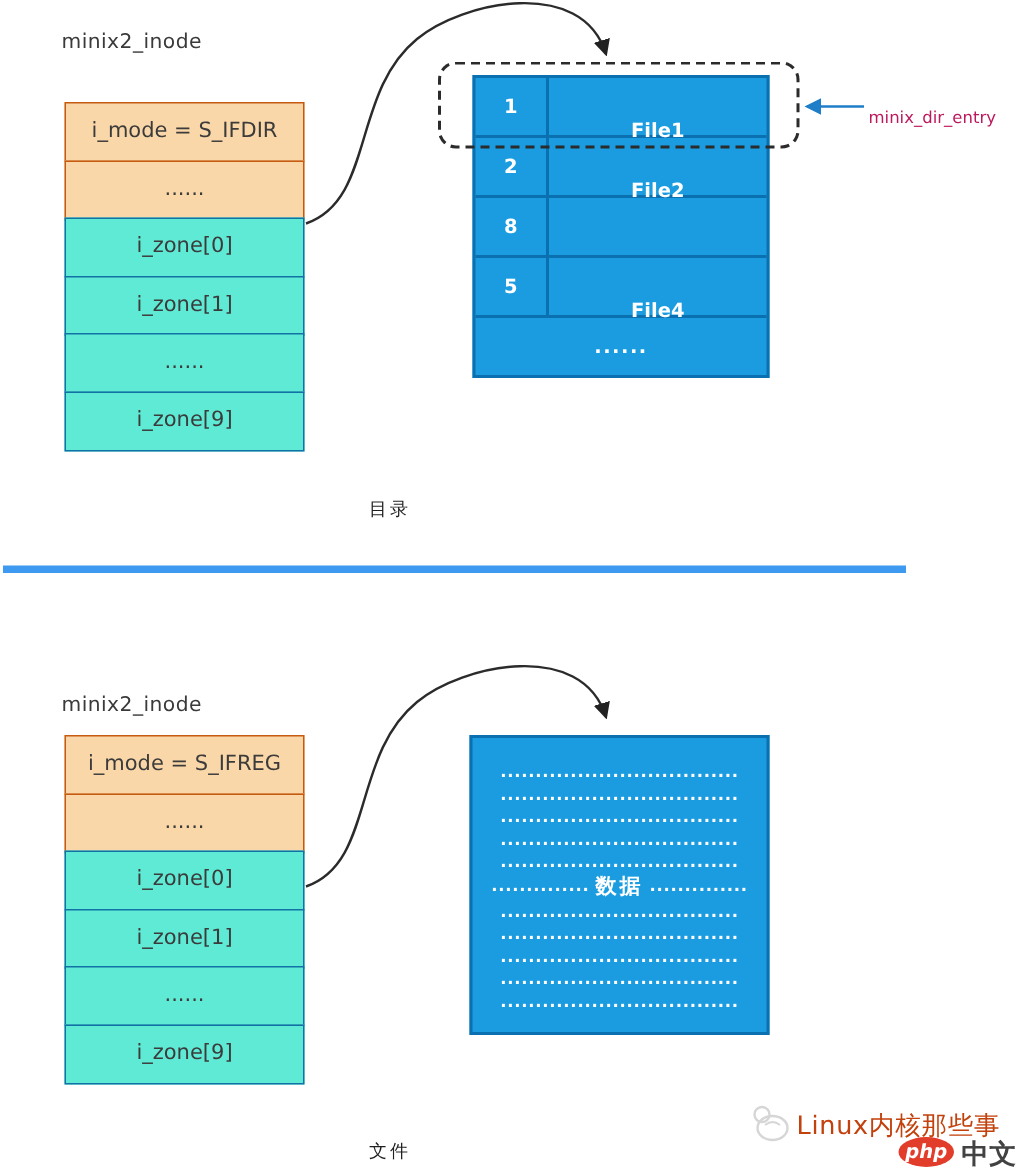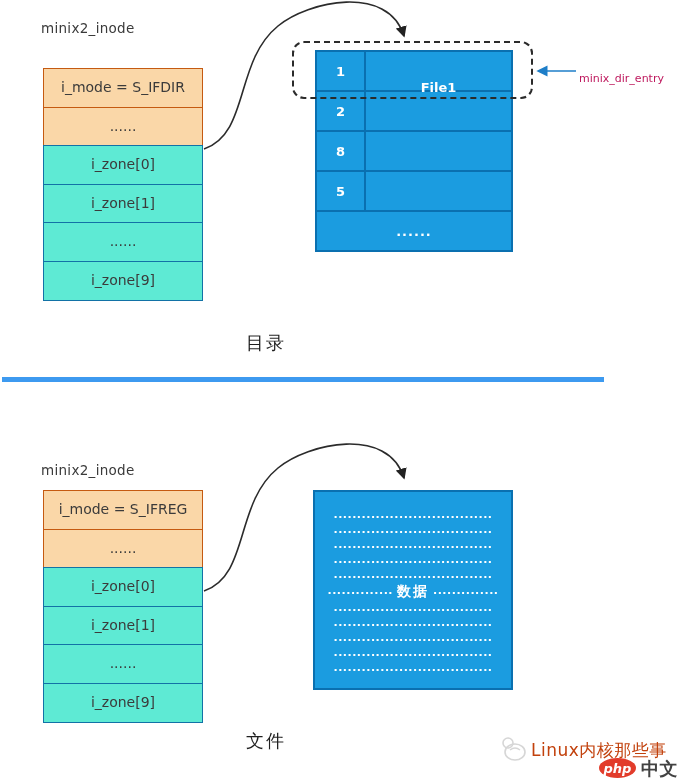--- a/index.html
+++ b/index.html
@@ -27,21 +27,21 @@
             font-size:13px;font-weight:600;margin-top:32px;}
   .dir-footer{height:38px;display:flex;align-items:center;justify-content:center;color:#fff;
               font-size:13px;font-weight:700;letter-spacing:1px;}
 
   .dashed-box{position:absolute;left:292px;top:41px;width:241px;height:58px;
               border:2px dashed #2b2b2b;border-radius:12px;box-sizing:border-box;
               background:transparent;pointer-events:none;}
 
   .dir-entry-label{position:absolute;left:579px;top:72px;font-size:11px;color:#be185d;}
 
-  .caption{position:absolute;font-size:18px;color:#1f1f1f;letter-spacing:2px;}
+  .caption{position:absolute;font-size:12px;color:#1f1f1f;letter-spacing:2px;}
 
   .divider{position:absolute;left:2px;top:377px;width:602px;height:5px;background:#3D9AF0;}
 
   
   .data-block{position:absolute;left:313px;top:490px;width:200px;height:200px;
               background:#1B9CE0;border:2px solid #0A70B0;box-sizing:border-box;
               display:flex;flex-direction:column;justify-content:center;align-items:center;
               padding-top:2px;}
   .dot-line{color:#fff;font-weight:700;font-size:11px;line-height:15px;letter-spacing:.5px;
             white-space:nowrap;}
@@ -77,26 +77,28 @@
     <div class="inode-row row-blue">i_zone[9]</div>
   </div>
 
   <div class="dir-table">
     <div class="dir-row">
       <div class="dir-num">1</div>
       <div class="dir-name">File1</div>
     </div>
     <div class="dir-row">
       <div class="dir-num">2</div>
+      <div class="dir-name">File2</div>
     </div>
     <div class="dir-row">
       <div class="dir-num">8</div>
     </div>
     <div class="dir-row">
       <div class="dir-num">5</div>
+      <div class="dir-name">File4</div>
     </div>
     <div class="dir-footer">......</div>
   </div>
 
   <div class="dashed-box"></div>
 
   <div class="dir-entry-label">minix_dir_entry</div>
 
   <div class="caption" style="left:246px;top:331px;">目录</div>
 
@@ -124,21 +126,21 @@
       <span class="cjk">数据</span>
       <span>..............</span>
     </div>
     <div class="dot-line">..................................</div>
     <div class="dot-line">..................................</div>
     <div class="dot-line">..................................</div>
     <div class="dot-line">..................................</div>
     <div class="dot-line">..................................</div>
   </div>
 
-  <div class="caption" style="left:246px;top:729px;">文件</div>
+  <div class="caption" style="left:246px;top:759px;">文件</div>
 
   <svg class="svg-overlay" viewBox="0 0 683 781" xmlns="http://www.w3.org/2000/svg">
     <defs>
       <marker id="arrBlack" viewBox="0 0 10 10" refX="8.5" refY="5" markerWidth="7" markerHeight="7" orient="auto-start-reverse">
         <path d="M0,0 L10,5 L0,10 z" fill="#222222"></path>
       </marker>
       <marker id="arrBlue" viewBox="0 0 10 10" refX="8.5" refY="5" markerWidth="7" markerHeight="7" orient="auto-start-reverse">
         <path d="M0,0 L10,5 L0,10 z" fill="#1E7EC8"></path>
       </marker>
     </defs>

